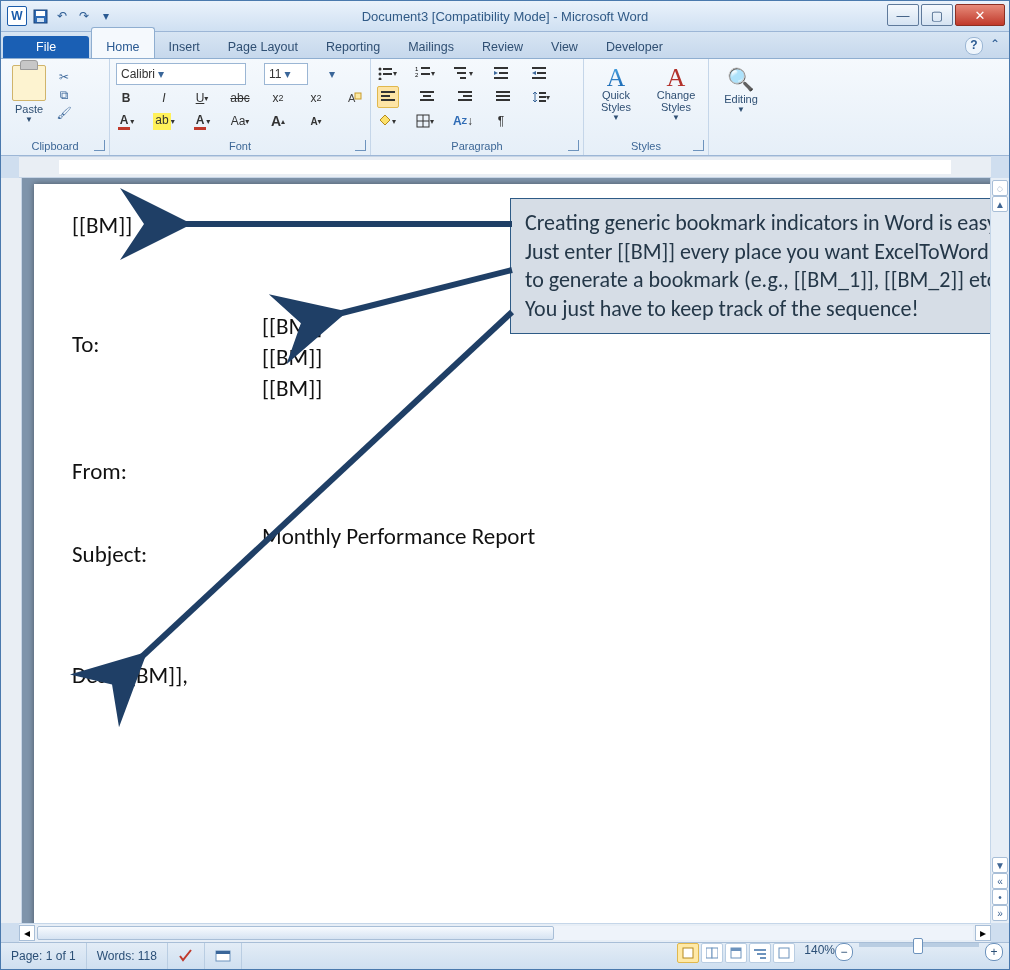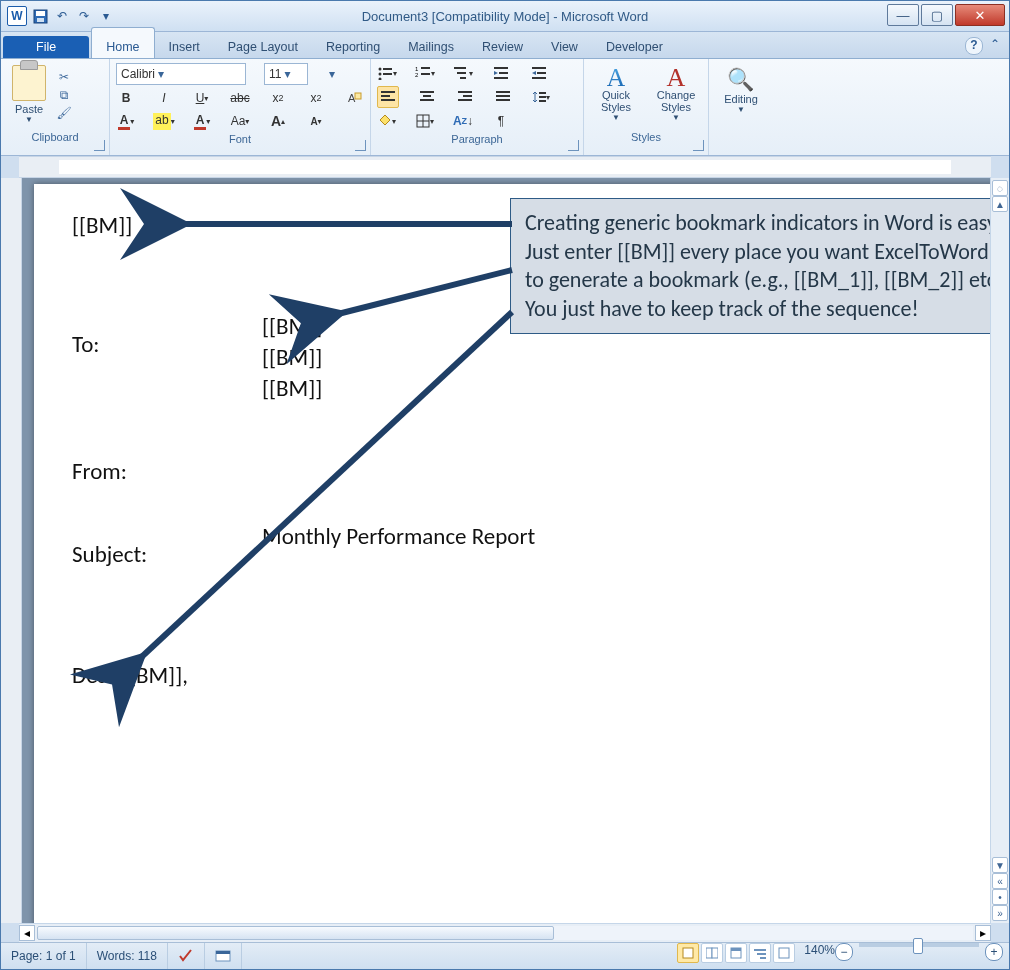--- a/index.html
+++ b/index.html
@@ -16,21 +16,21 @@
   
   .tabs{display:flex;align-items:flex-end;height:26px;background:linear-gradient(#d7e5f3,#c6d8ec);border-bottom:1px solid #8faed0;padding-left:2px;position:relative;}
   .tab{padding:12px 14px 4px;font-size:12.5px;color:#2f4f73;cursor:default;}
   .tab.file{background:#1a5fb4;color:#fff;border-radius:3px 3px 0 0;padding:4px 33px;margin-right:2px;}
   .tab.active{background:#f5f9fd;border:1px solid #8faed0;border-bottom:none;border-radius:3px 3px 0 0;color:#2a5a92;font-weight:500;}
   .tab-help{position:absolute;right:26px;top:5px;color:#2a5a92;font-weight:bold;width:16px;height:16px;border:1px solid #9bb6d4;border-radius:8px;text-align:center;line-height:14px;background:#eef5fc;}
   .tab-min{position:absolute;right:6px;top:5px;color:#2a5a92;width:16px;height:16px;text-align:center;}
   
   .ribbon{height:96px;background:linear-gradient(#f5f9fd,#e6eff8);display:flex;border-bottom:1px solid #9cb6d6;position:relative;}
   .group{border-right:1px solid #c5d6e9;display:flex;flex-direction:column;justify-content:space-between;padding:4px 6px 0;position:relative;}
-  .group-label{font-size:11px;color:#3d6796;text-align:center;padding:2px 0 12px;white-space:nowrap;}
+  .group-label{font-size:11px;color:#3d6796;text-align:center;padding:2px 0 3px;white-space:nowrap;}
   .group-dlg{position:absolute;right:4px;bottom:4px;width:10px;height:10px;border:1px solid #6d93bd;border-left:none;border-top:none;}
   .clip-body{display:flex;gap:4px;padding-top:2px;}
   .big-btn{display:flex;flex-direction:column;align-items:center;width:44px;}
   .big-icn{width:32px;height:34px;border:1px solid #d0b46b;background:#fdf3d0;position:relative;border-radius:2px;}
   .big-icn:before{content:"";position:absolute;top:-6px;left:7px;width:16px;height:8px;border:1px solid #9b9b9b;border-radius:3px 3px 0 0;background:#c7c7c7;}
   .mini-col{display:flex;flex-direction:column;gap:2px;justify-content:center;}
   .mini{width:18px;height:16px;display:flex;align-items:center;justify-content:center;font-size:12px;color:#3a6699;}
   .font-body{display:flex;flex-direction:column;gap:3px;min-width:220px;}
   .row{display:flex;align-items:center;gap:18px;}
   .combo{height:20px;border:1px solid #9bb6d4;background:#fff;display:flex;align-items:center;padding:0 4px;font-size:12px;color:#333;}

